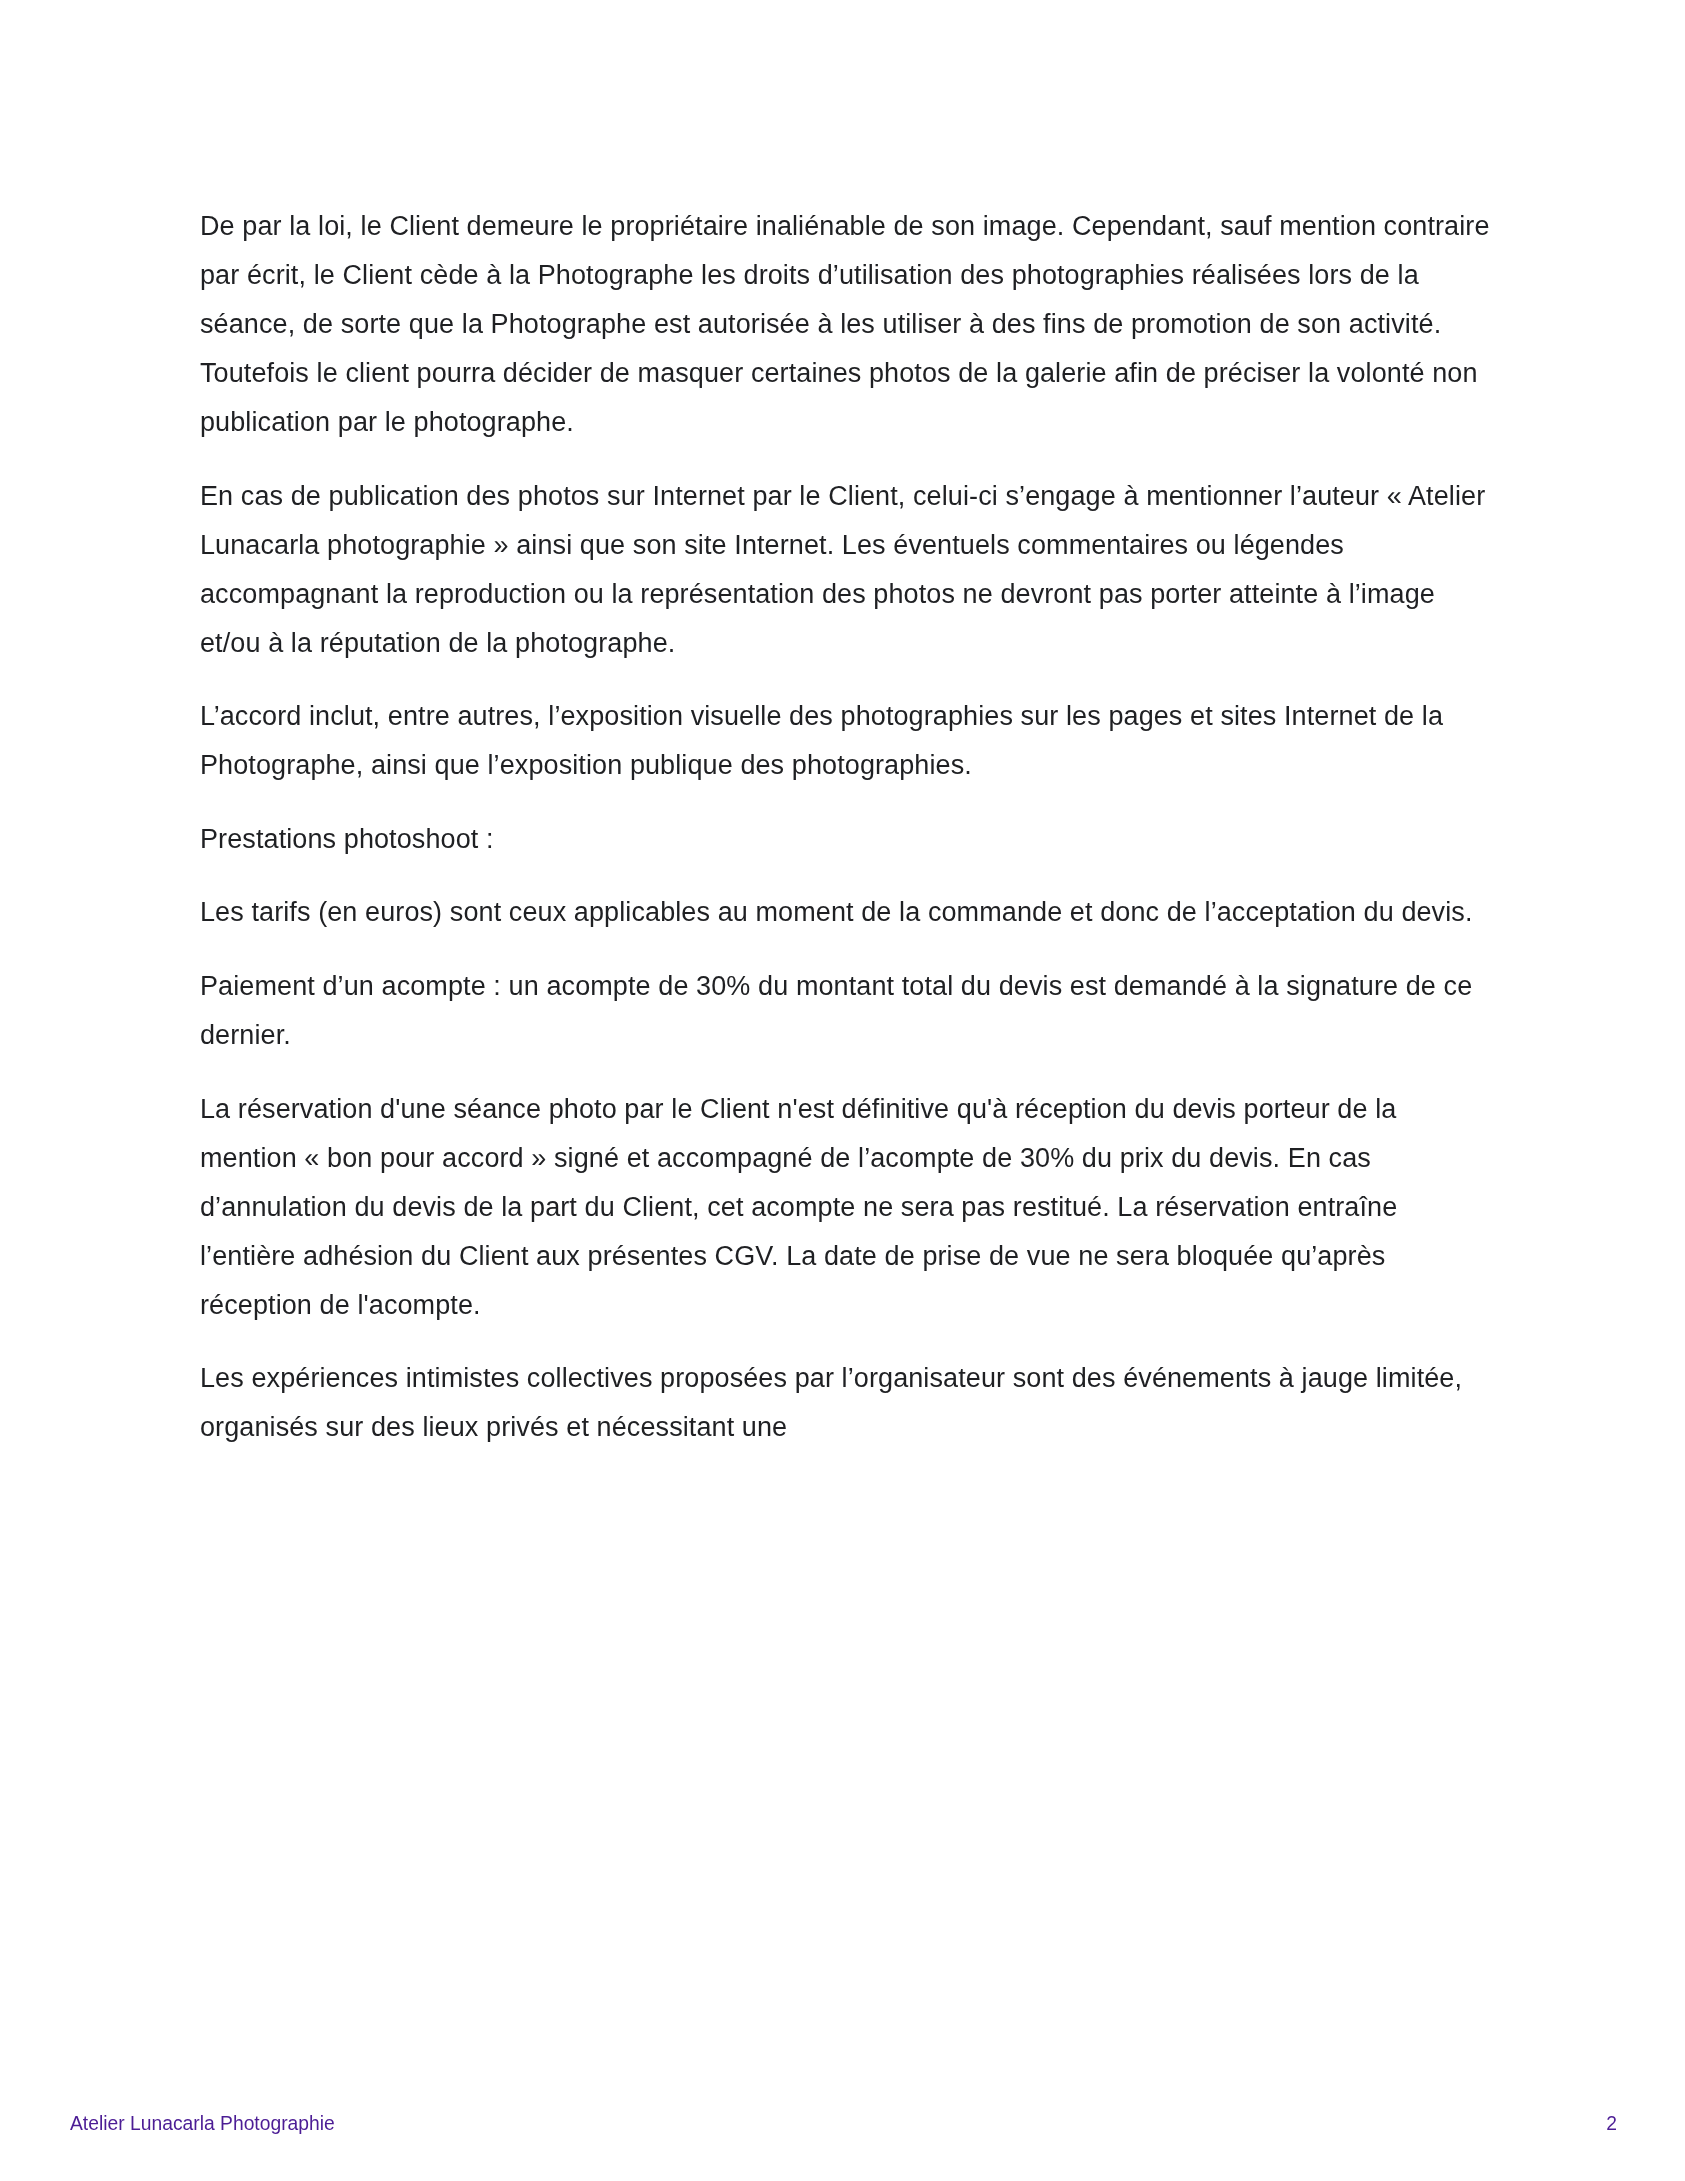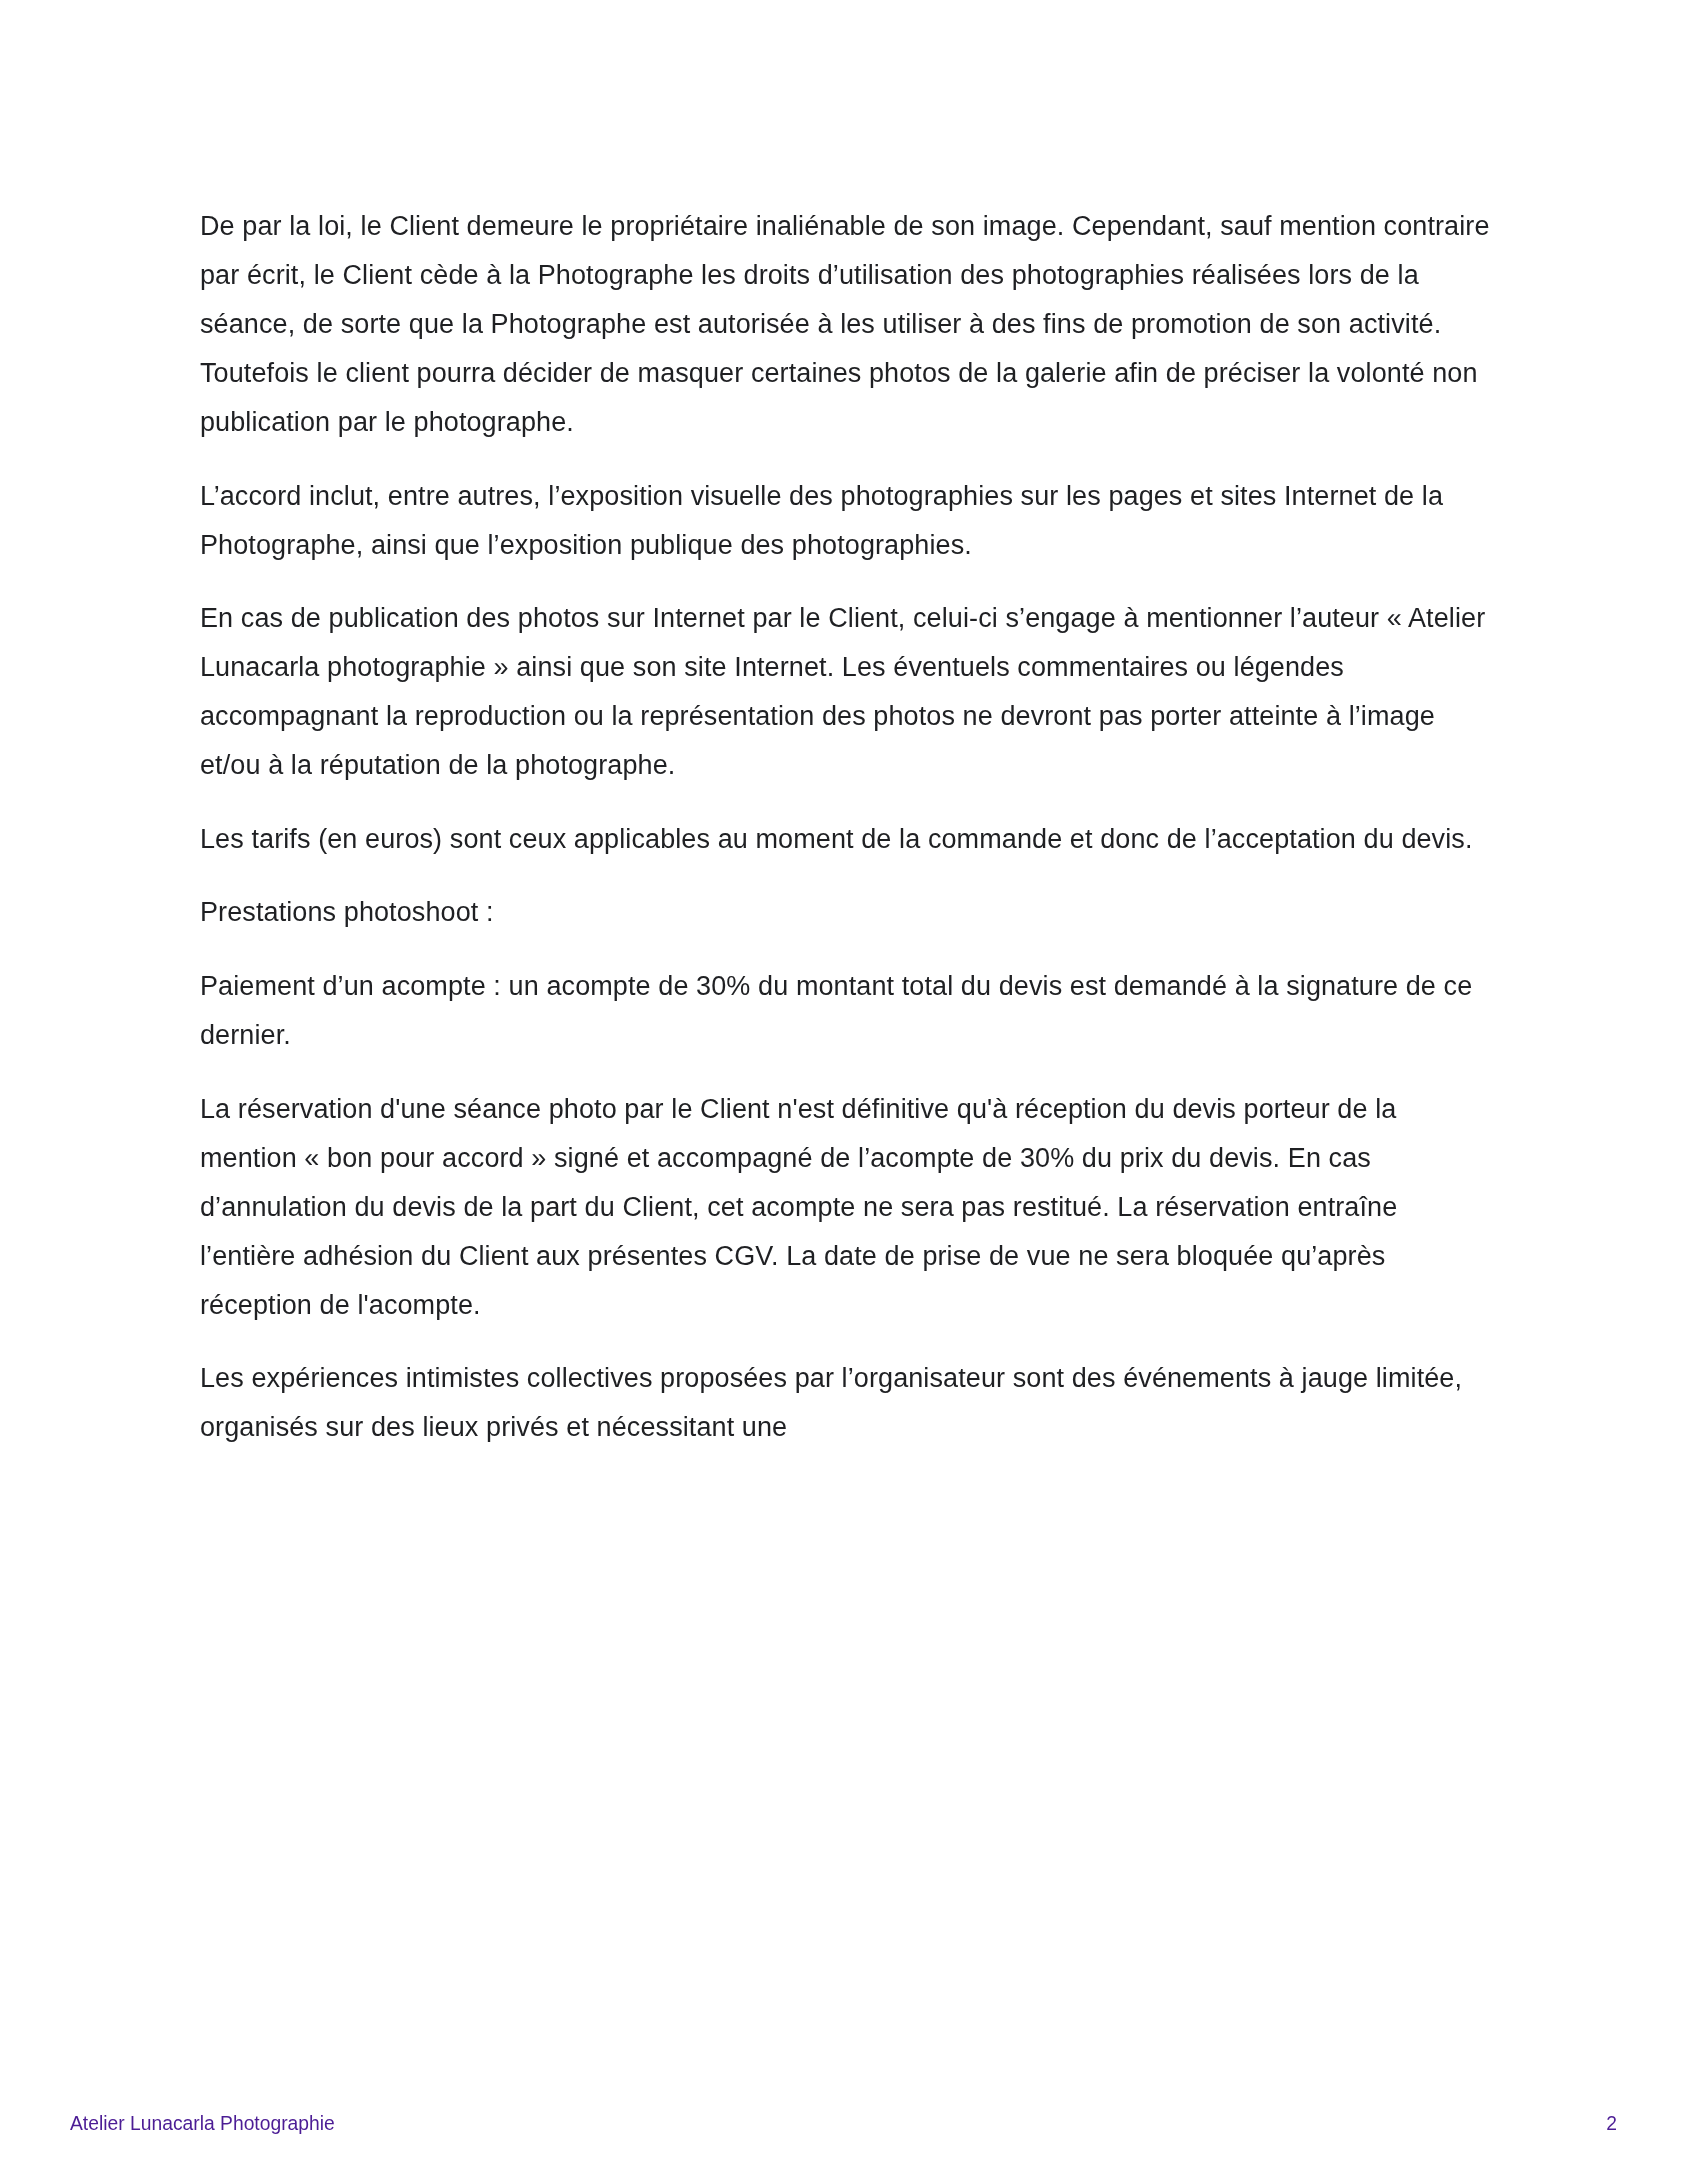--- a/index.html
+++ b/index.html
@@ -46,24 +46,24 @@
     font-weight: 400;
   }
 </style>
 </head>
 <body>
 
 <div class="page">
 
   <div class="content">
     <p>De par la loi, le Client demeure le propriétaire inaliénable de son image. Cependant, sauf mention contraire par écrit, le Client cède à la Photographe les droits d’utilisation des photographies réalisées lors de la séance, de sorte que la Photographe est autorisée à les utiliser à des fins de promotion de son activité. Toutefois le client pourra décider de masquer certaines photos de la galerie afin de préciser la volonté non publication par le photographe.</p>
+    <p>En cas de publication des photos sur Internet par le Client, celui-ci s’engage à mentionner l’auteur « Atelier Lunacarla photographie » ainsi que son site Internet. Les éventuels commentaires ou légendes accompagnant la reproduction ou la représentation des photos ne devront pas porter atteinte à l’image et/ou à la réputation de la photographe.</p>
     <p>L’accord inclut, entre autres, l’exposition visuelle des photographies sur les pages et sites Internet de la Photographe, ainsi que l’exposition publique des photographies.</p>
-    <p>En cas de publication des photos sur Internet par le Client, celui-ci s’engage à mentionner l’auteur « Atelier Lunacarla photographie » ainsi que son site Internet. Les éventuels commentaires ou légendes accompagnant la reproduction ou la représentation des photos ne devront pas porter atteinte à l’image et/ou à la réputation de la photographe.</p>
+    <p>Prestations photoshoot :</p>
     <p>Les tarifs (en euros) sont ceux applicables au moment de la commande et donc de l’acceptation du devis.</p>
-    <p>Prestations photoshoot :</p>
     <p>Paiement d’un acompte : un acompte de 30% du montant total du devis est demandé à la signature de ce dernier.</p>
     <p>La réservation d'une séance photo par le Client n'est définitive qu'à réception du devis porteur de la mention « bon pour accord » signé et accompagné de l’acompte de 30% du prix du devis. En cas d’annulation du devis de la part du Client, cet acompte ne sera pas restitué. La réservation entraîne l’entière adhésion du Client aux présentes CGV. La date de prise de vue ne sera bloquée qu’après réception de l'acompte.</p>
     <p>Les expériences intimistes collectives proposées par l’organisateur sont des événements à jauge limitée, organisés sur des lieux privés et nécessitant une</p>
   </div>
 
   <div class="footer">
     <span>Atelier Lunacarla Photographie</span>
     <span>2</span>
   </div>
 

